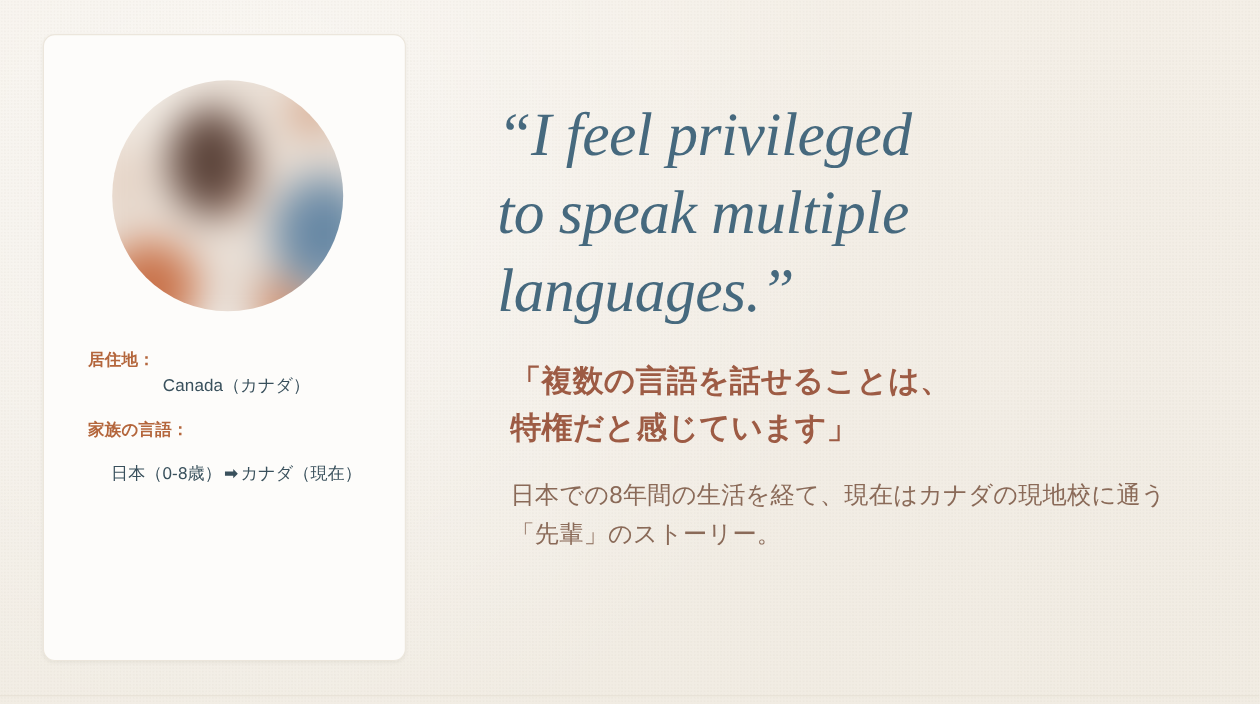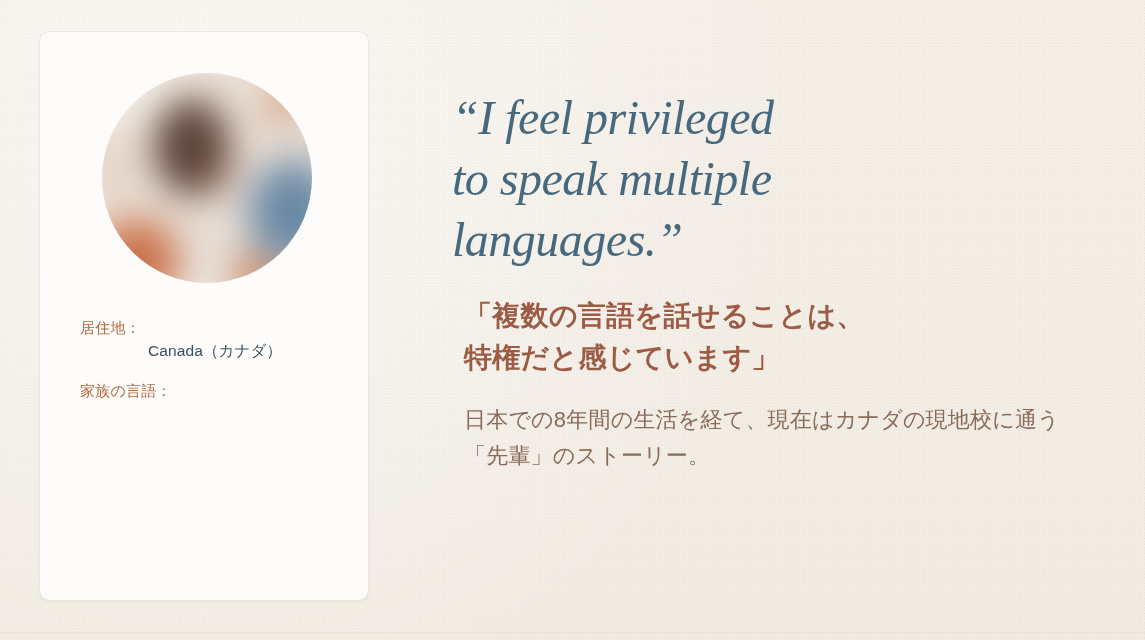--- a/index.html
+++ b/index.html
@@ -103,21 +103,21 @@
     position: absolute;
     left: 40px;
     top: 284px;
     right: 18px;
   }
   .fact { margin-bottom: 16px; }
   .fact:last-child { margin-bottom: 0; }
   .fact-label {
     color: #b4663c;
     font-size: 15px;
-    font-weight: 400;
+    font-weight: 700;
     line-height: 1.55;
     letter-spacing: .2px;
   }
   .fact-value {
     color: #39505c;
     font-size: 15.5px;
     line-height: 1.55;
     letter-spacing: .1px;
     white-space: nowrap;
     text-align: center;
@@ -131,21 +131,21 @@
   .quote-panel {
     position: absolute;
     left: 452px;
     top: 88px;
     width: 620px;
   }
   .quote-en {
     color: #46697e;
     font-family: "Liberation Serif", "DejaVu Serif", serif;
     font-style: italic;
-    font-size: 48px;
+    font-size: 56px;
     line-height: 1.27;
     letter-spacing: -0.5px;
     margin: 0;
     white-space: pre-line;
   }
   .quote-ja {
     color: #9d5b44;
     font-size: 28px;
     font-weight: 700;
     line-height: 1.52;
@@ -182,20 +182,21 @@
       </div>
 
       <div class="fact">
       </div>
 
       <div class="fact">
         <div class="fact-label">家族の言語：</div>
       </div>
 
       <div class="fact">
+        <div class="fact-value"><span>日本（0-8歳）</span><span class="arrow">➡</span><span>カナダ（現在）</span></div>
       </div>
 
     </div>
   </div>
 
   <div class="quote-panel">
     <p class="quote-en">“I feel privileged
 to speak  multiple
 languages.”</p>
     <p class="quote-ja">「複数の言語を話せることは、

